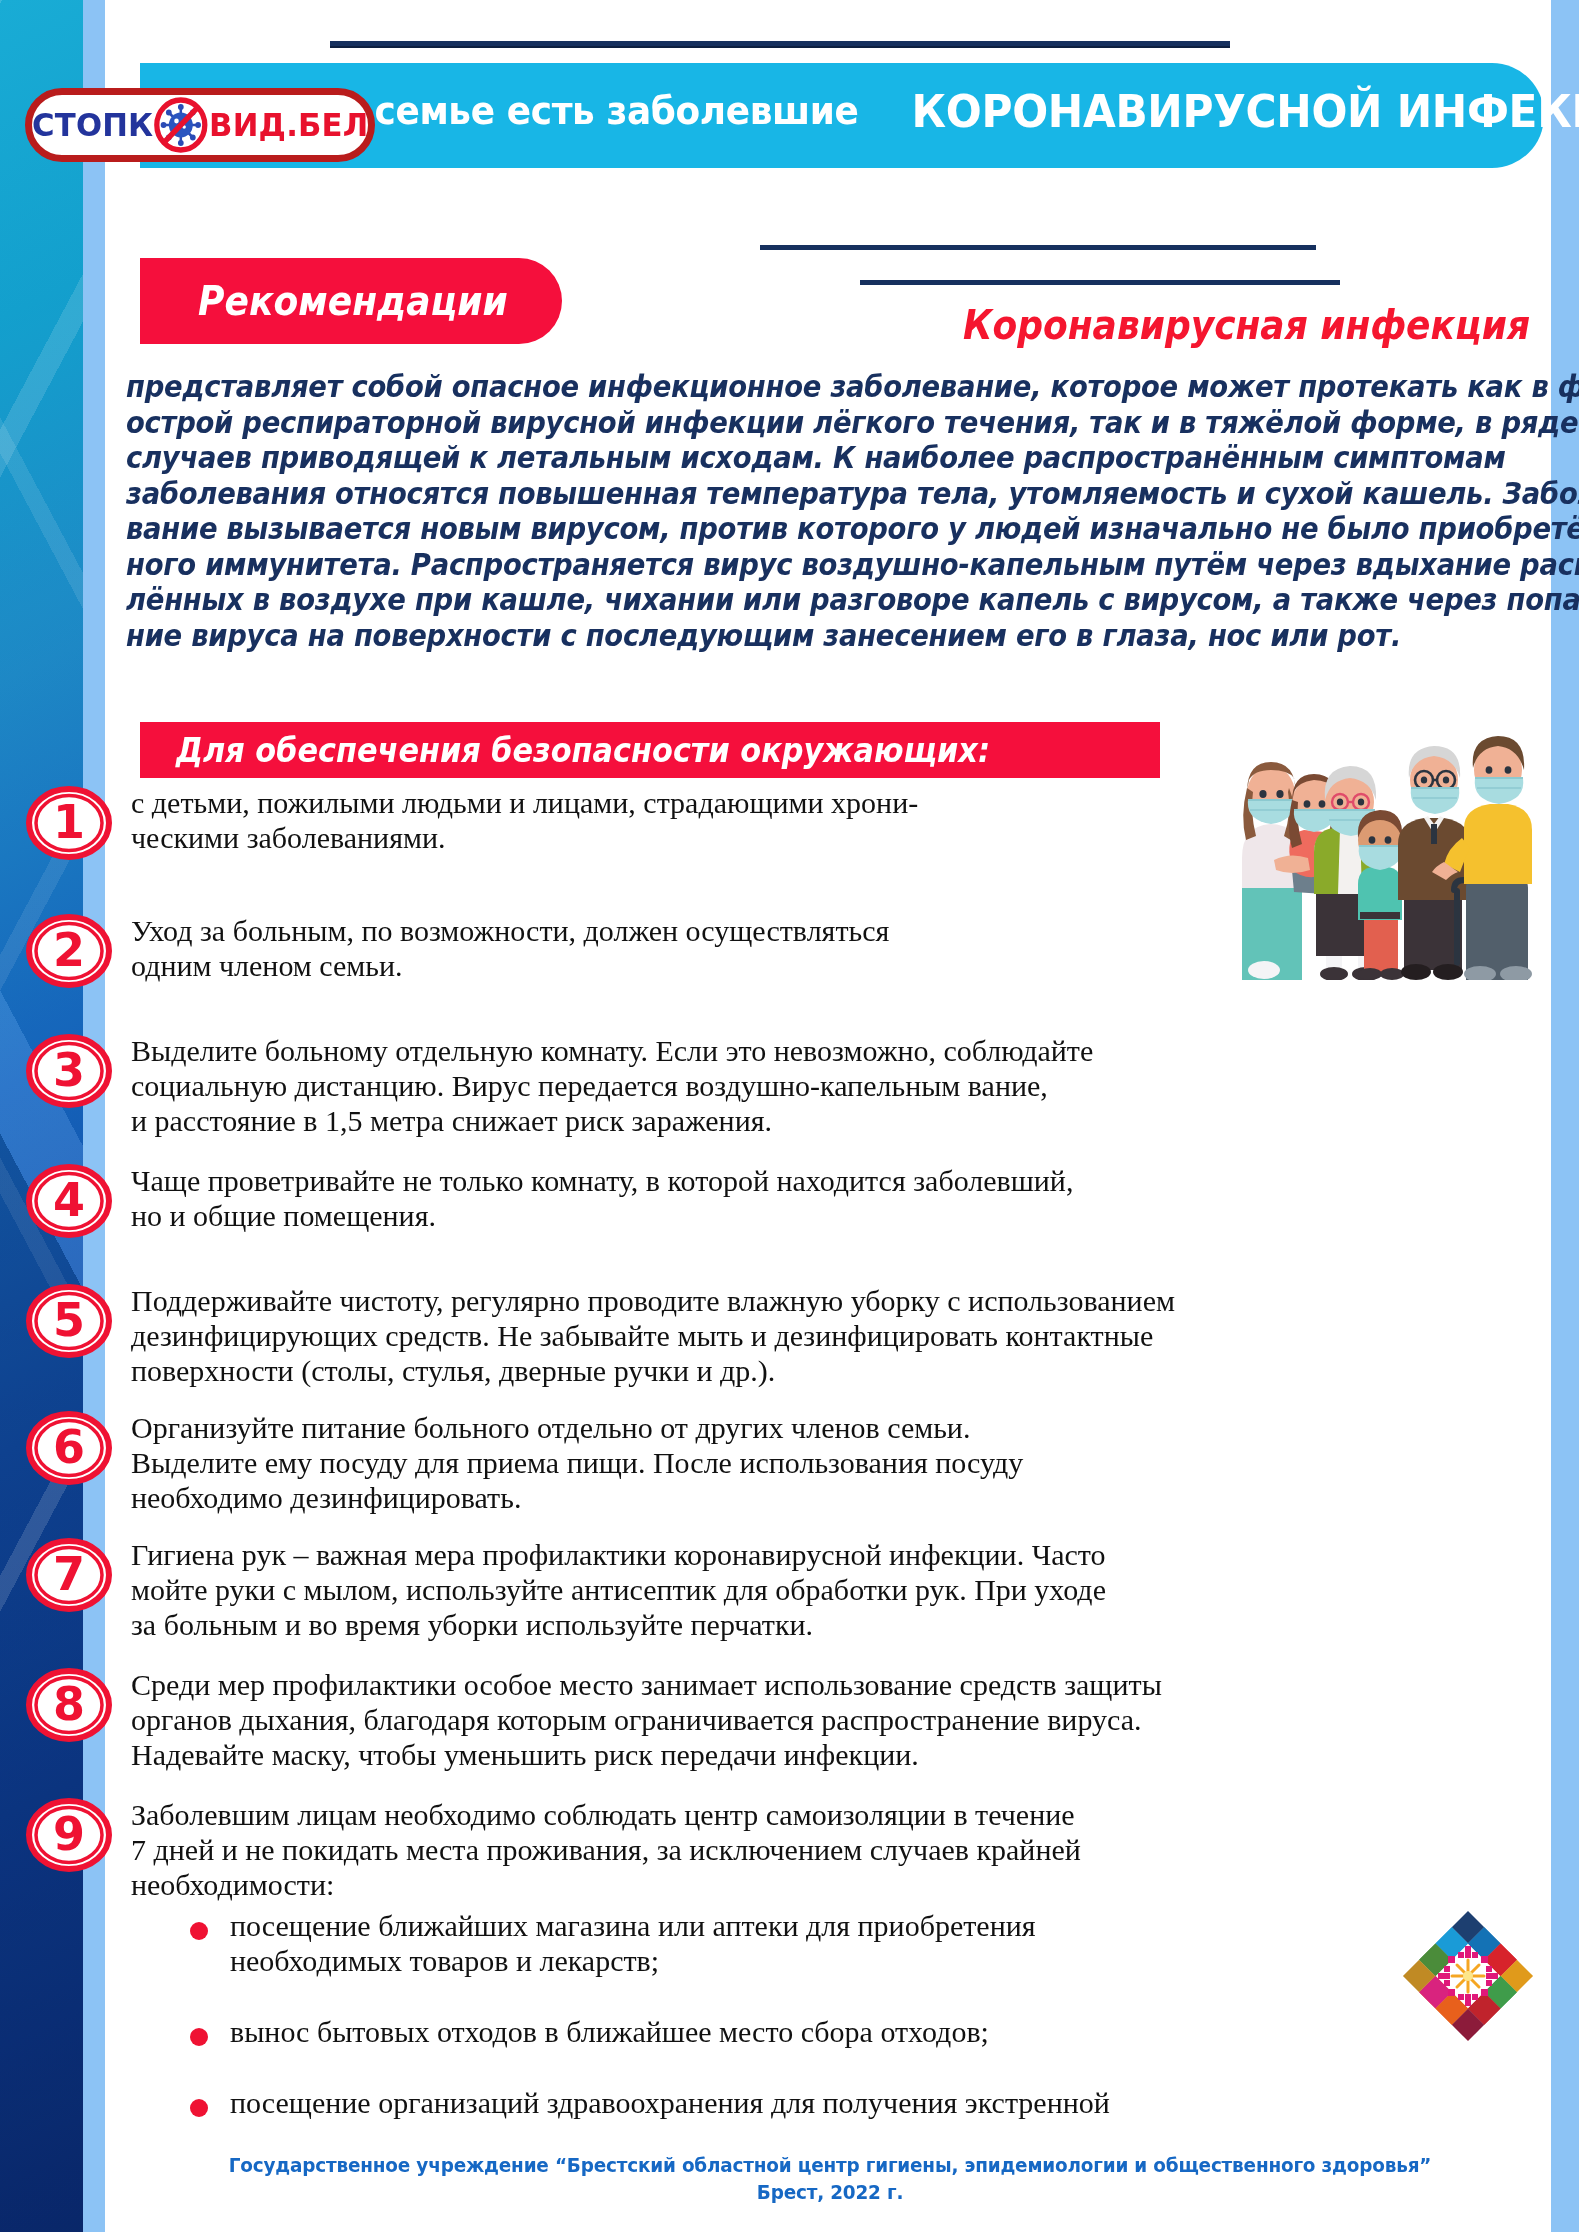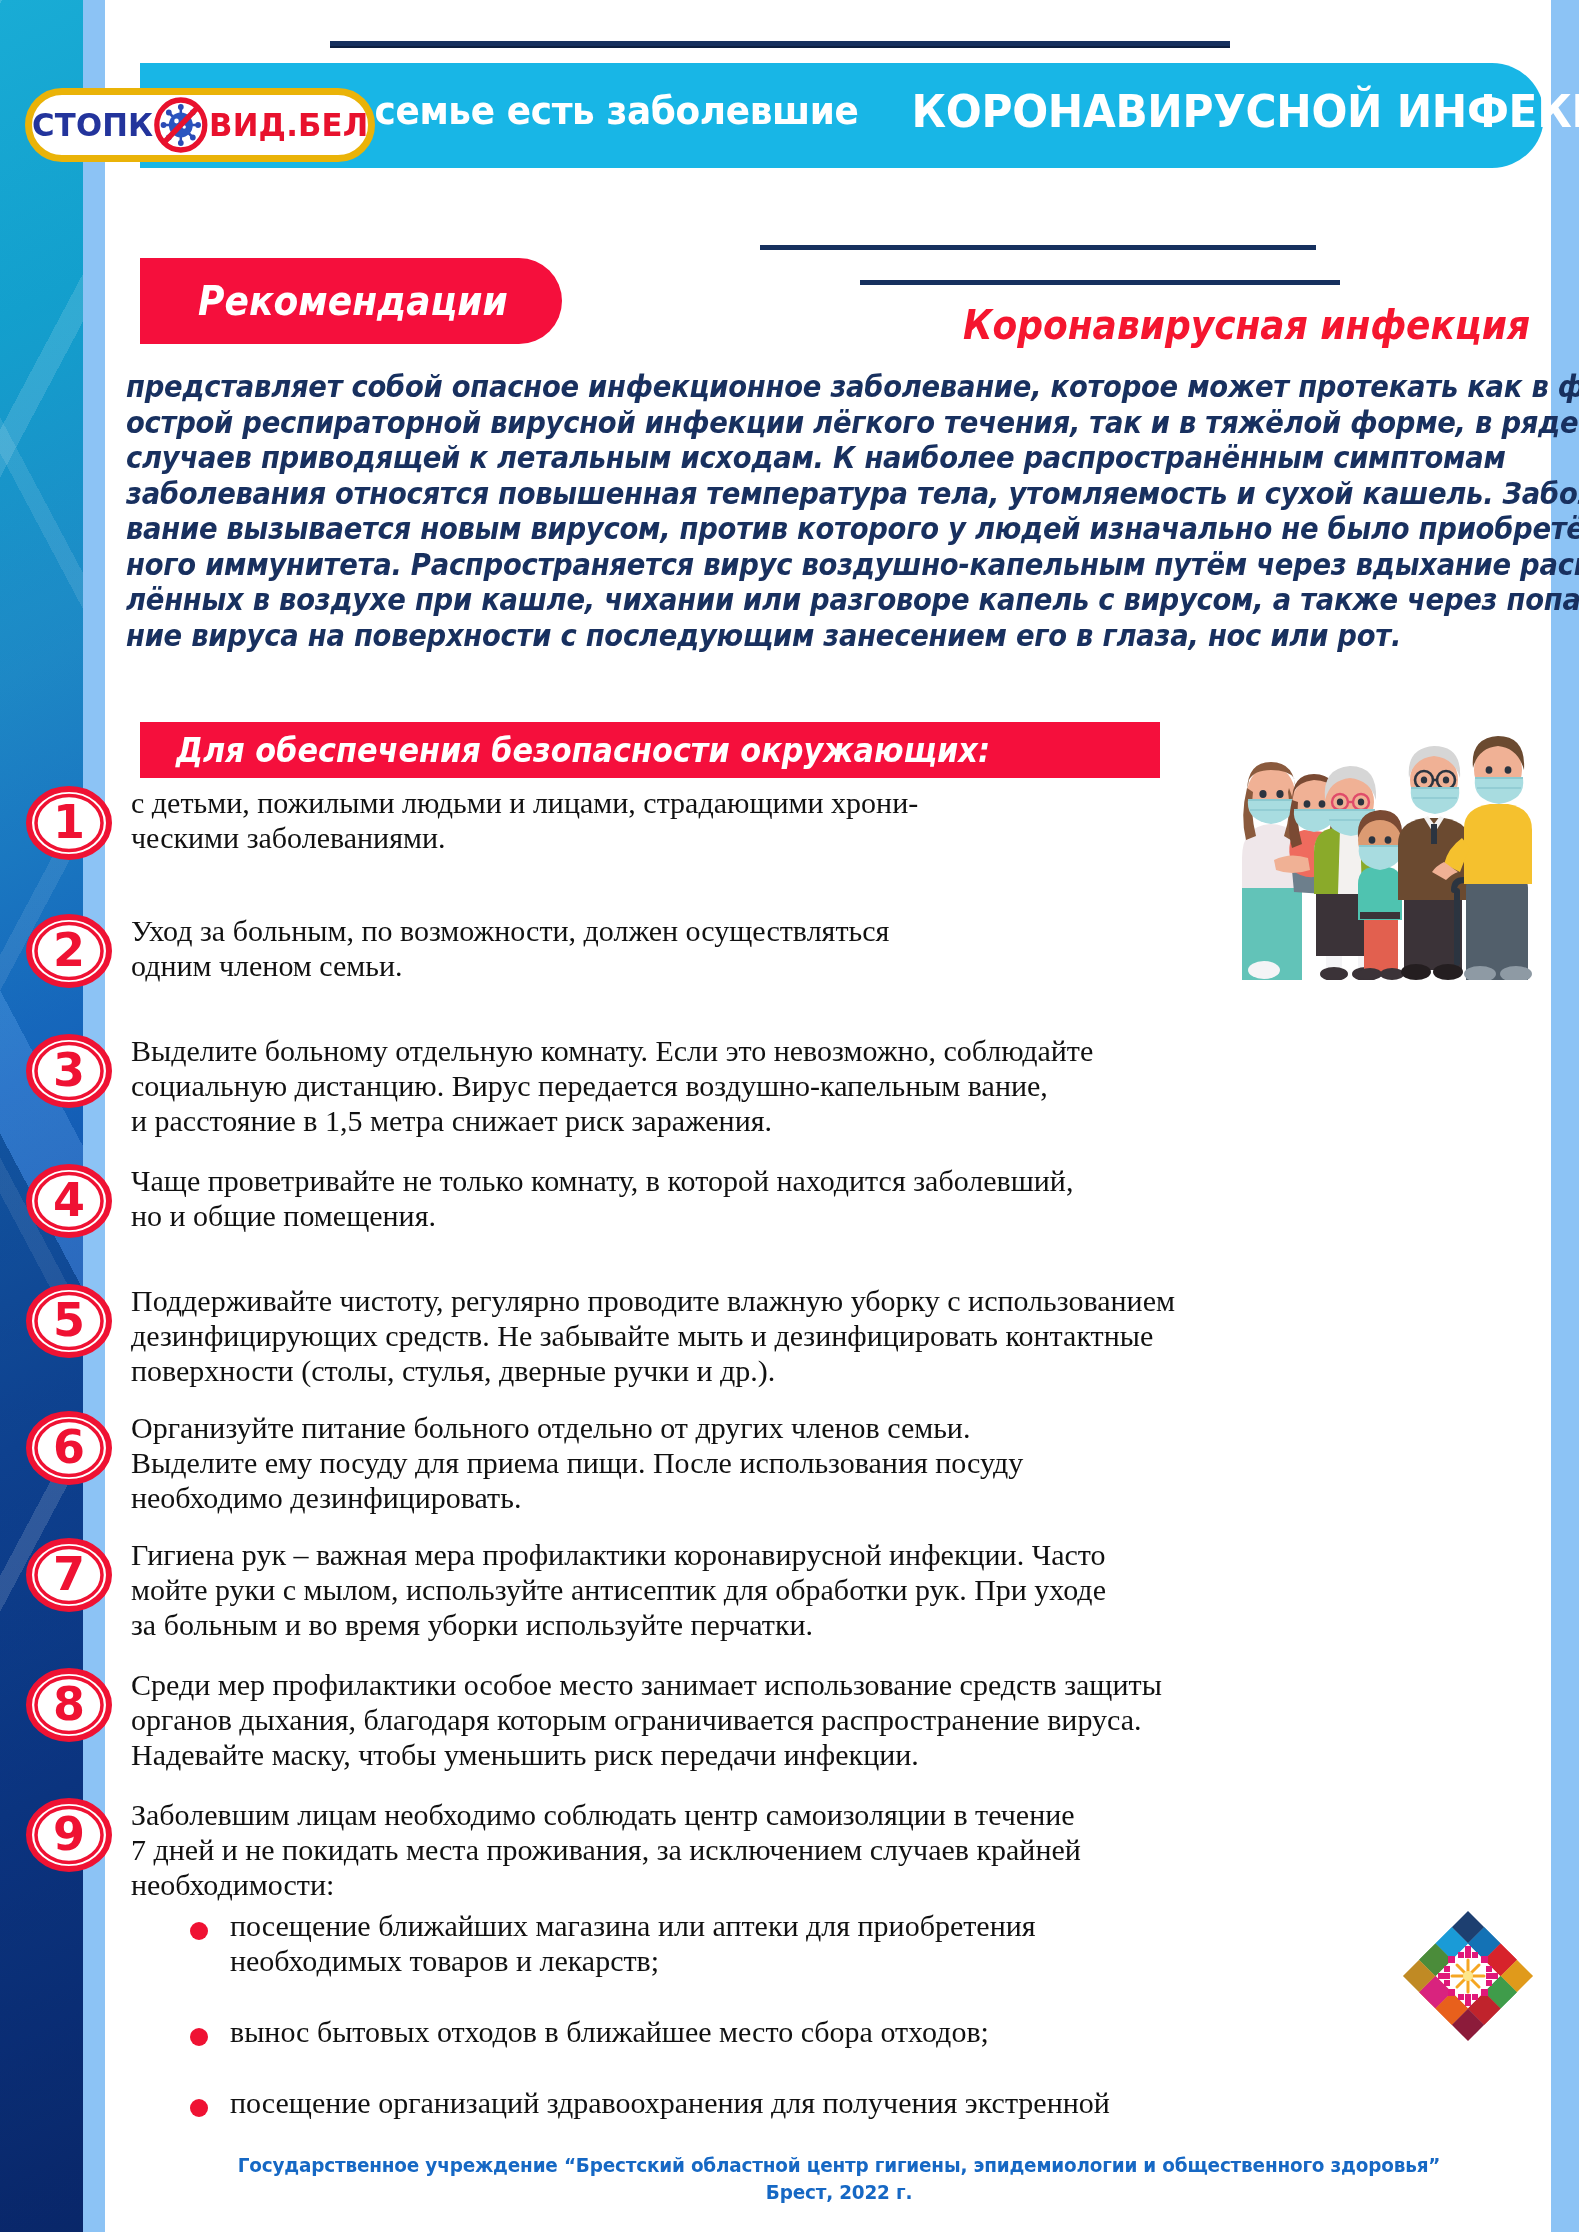--- a/index.html
+++ b/index.html
@@ -103,21 +103,21 @@
     white-space: nowrap;
     margin-top: 2px;
   }
 
   
   .logo-pill {
     position: absolute;
     left: 25px; top: 88px;
     width: 350px; height: 74px;
     background: #ffffff;
-    border: 7px solid #eab308;
+    border: 7px solid #b91c1c;
     border-radius: 37px;
     z-index: 7;
     display: flex;
     align-items: center;
     justify-content: center;
   }
   .logo-text {
     font-family: "DejaVu Sans", sans-serif;
     font-weight: bold;
     font-size: 32px;
@@ -316,21 +316,21 @@
   .ornament {
     position: absolute;
     left: 1392px; top: 1900px;
     width: 152px; height: 152px;
     z-index: 5;
   }
 
   
   .footer {
     position: absolute;
-    left: 116px; top: 2152px;
+    left: 107px; top: 2152px;
     width: 1446px;
     z-index: 5;
     text-align: center;
     font-family: "DejaVu Sans", sans-serif;
     font-weight: bold;
     font-size: 19px;
     line-height: 27px;
     color: #1668c4;
     letter-spacing: -0.2px;
   }

